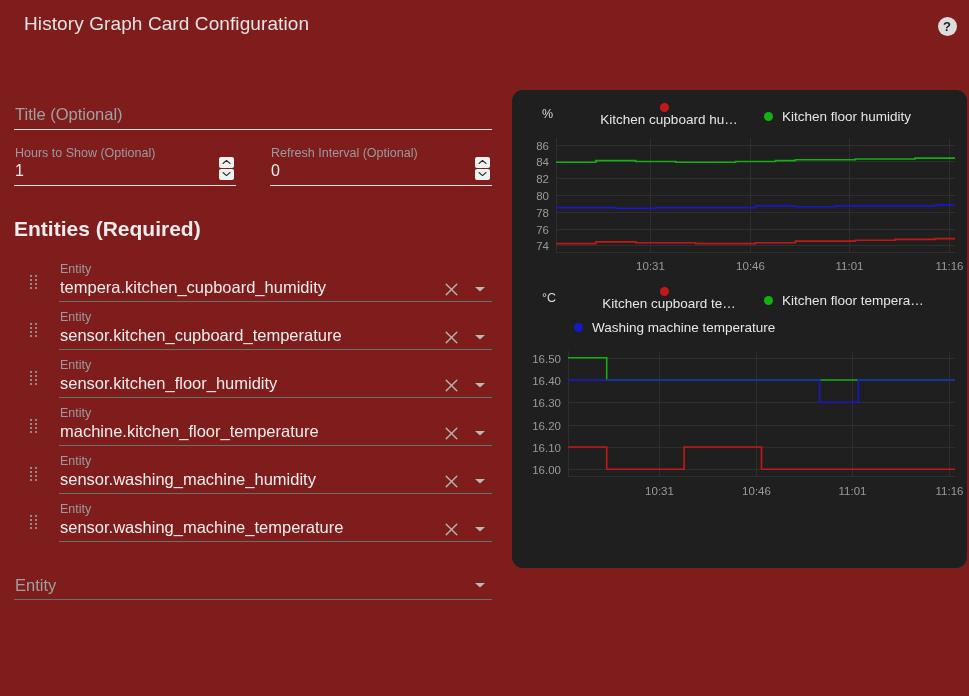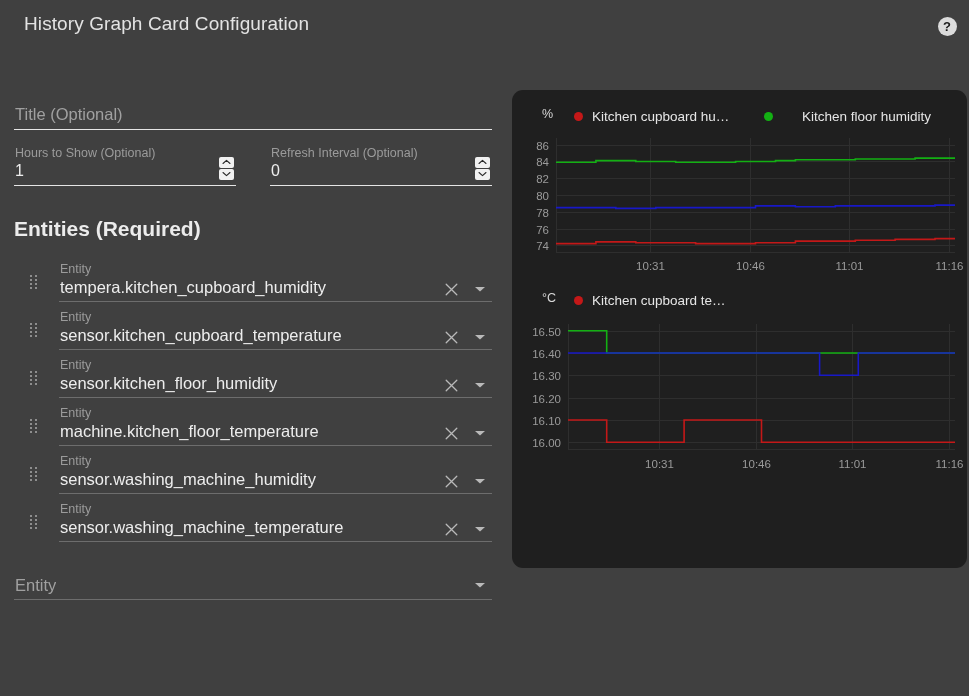--- a/index.html
+++ b/index.html
@@ -10,21 +10,21 @@
     width: 969px;
     height: 696px;
     overflow: hidden;
     font-family: "Liberation Sans", sans-serif;
     -webkit-font-smoothing: antialiased;
   }
   #root {
     position: relative;
     width: 969px;
     height: 696px;
-    background: #404040;
+    background: #7f1d1d;
     color: #e1e1e1;
   }
 
   
   .dlg-title {
     position: absolute;
     left: 24px;
     top: 13px;
     font-size: 19px;
     font-weight: 400;
@@ -236,22 +236,22 @@
   }
   .legend-item {
     display: flex;
     align-items: center;
     height: 27px;
     font-size: 13.5px;
     color: #e6e6e6;
     white-space: nowrap;
     cursor: pointer;
   }
-  .legend-item.w1 { width: 190px; }
-  .legend-item.w2 { width: 190px; gap: 20px; }
+  .legend-item.w1 { width: 190px; flex-direction: column; }
+  .legend-item.w2 { width: 190px; }
   .legend-item.wfull { width: 100%; }
   .legend-dot {
     width: 9px; height: 9px;
     border-radius: 50%;
     margin-right: 9px;
     flex: 0 0 auto;
   }
   .legend-text {
     overflow: hidden;
     text-overflow: ellipsis;
@@ -575,20 +575,28 @@
     </div>
 
     <div class="chart-block second">
       <div class="legend">
         <div class="legend-unit">°C</div>
         <div class="legend-items">
           <div class="legend-item w1">
             <span class="legend-dot" style="background:#c41818"></span>
             <span class="legend-text">Kitchen cupboard te…</span>
           </div>
+          <div class="legend-item w2">
+            <span class="legend-dot" style="background:#13b013"></span>
+            <span class="legend-text">Kitchen floor tempera…</span>
+          </div>
+          <div class="legend-item wfull">
+            <span class="legend-dot" style="background:#1818c8"></span>
+            <span class="legend-text">Washing machine temperature</span>
+          </div>
         </div>
       </div>
       <div class="plot-wrap">
         <svg id="plot1" width="455" height="165" viewBox="0 0 455 165">
             <line x1="56" y1="128.5" x2="443" y2="128.5" stroke="#2e2e2e" stroke-width="1"></line>
             <text x="49" y="132.5" fill="#9a9a9a" font-size="11.5" text-anchor="end" font-family="&quot;Liberation Sans&quot;, sans-serif">16.00</text>
             <line x1="56" y1="106.5" x2="443" y2="106.5" stroke="#2e2e2e" stroke-width="1"></line>
             <text x="49" y="110.5" fill="#9a9a9a" font-size="11.5" text-anchor="end" font-family="&quot;Liberation Sans&quot;, sans-serif">16.10</text>
             <line x1="56" y1="84.5" x2="443" y2="84.5" stroke="#2e2e2e" stroke-width="1"></line>
             <text x="49" y="88.5" fill="#9a9a9a" font-size="11.5" text-anchor="end" font-family="&quot;Liberation Sans&quot;, sans-serif">16.20</text>

